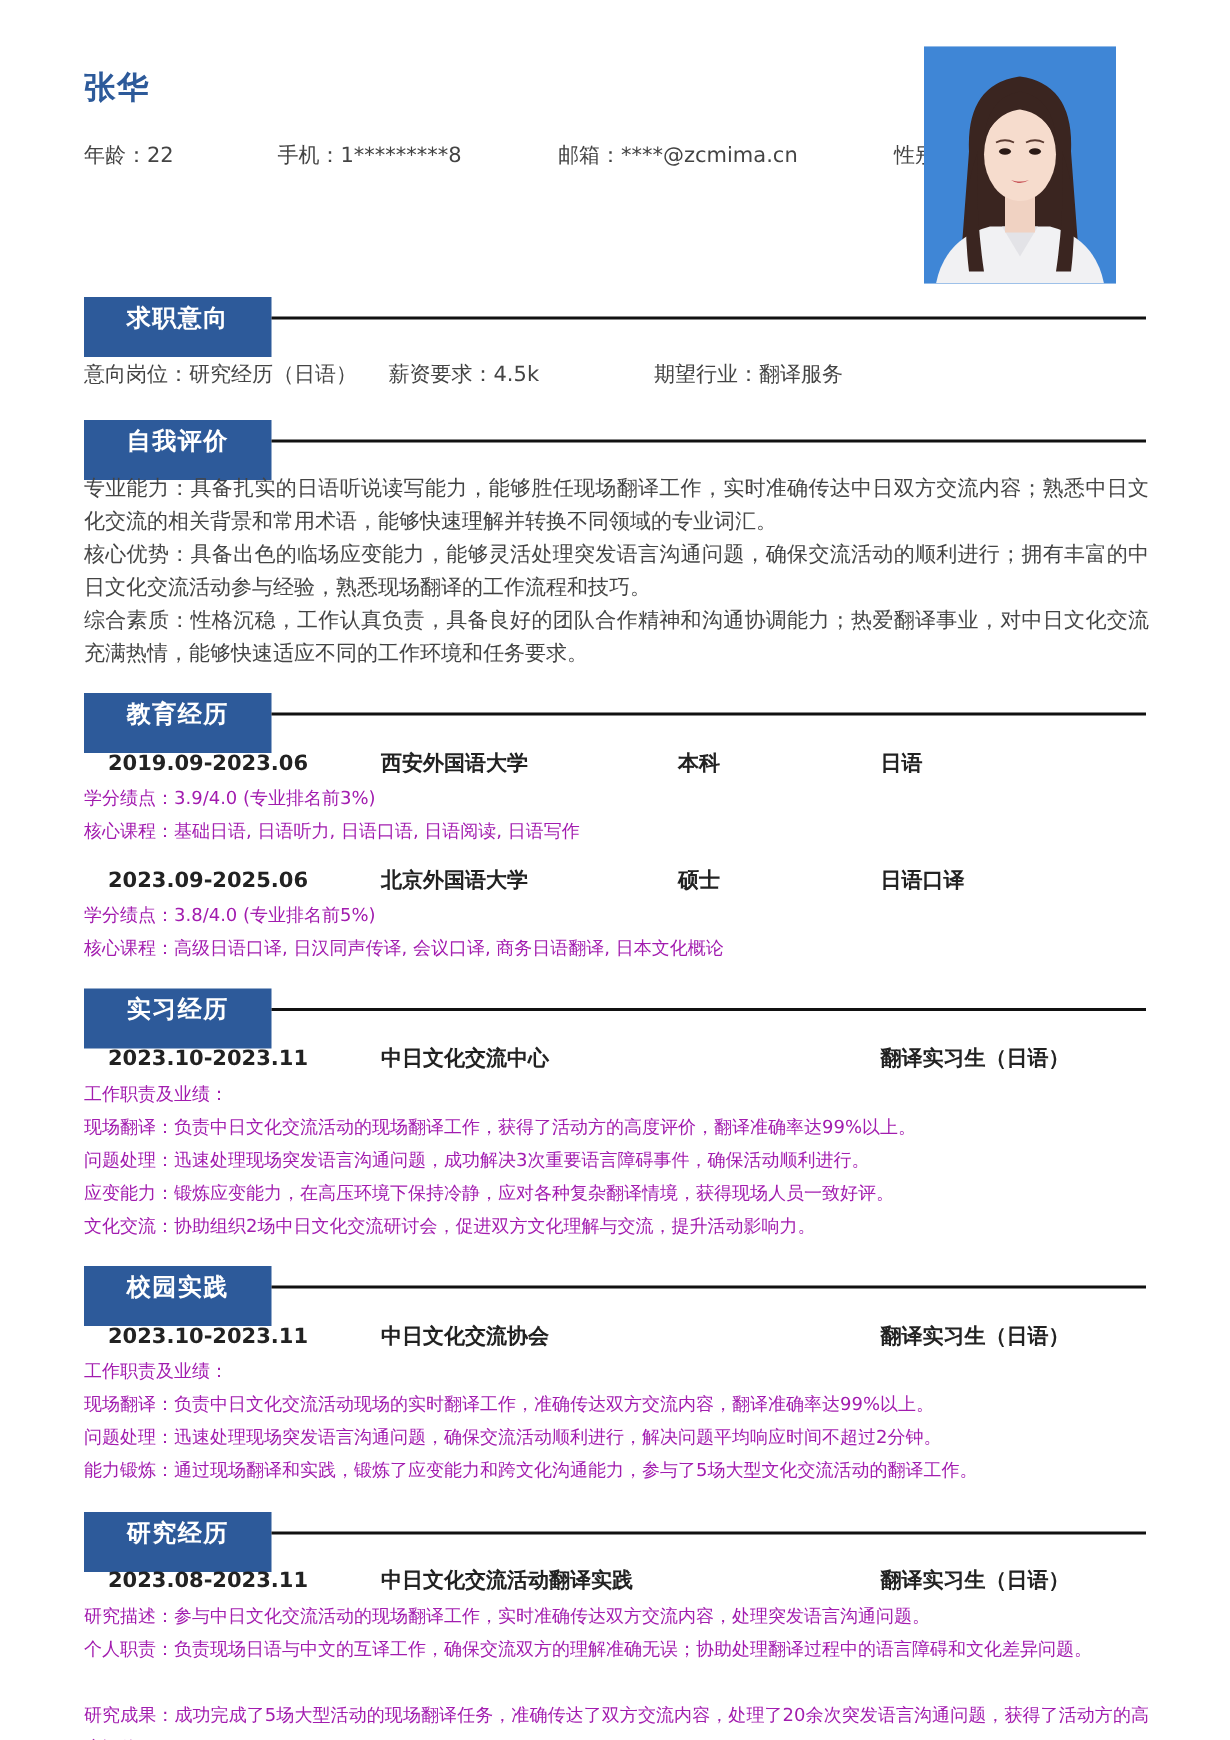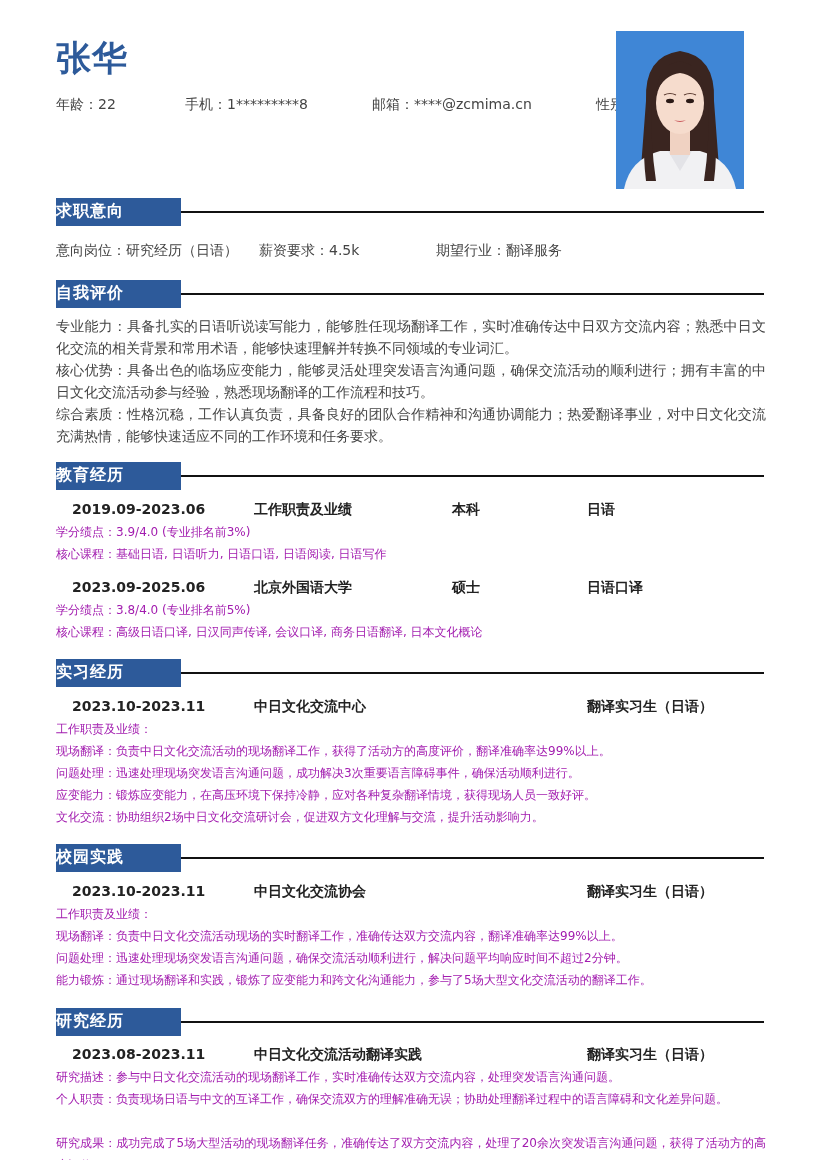--- a/index.html
+++ b/index.html
@@ -6,44 +6,44 @@
     html, body {
       width: 820px; height: 1160px; overflow: hidden;
       background: #ffffff;
       font-family: "DejaVu Sans", "Liberation Sans", sans-serif;
       color: #333333;
     }
     .page { position: relative; width: 820px; height: 1160px; overflow: hidden; }
 
     .name {
       position: absolute; left: 56px; top: 38px;
-      font-size: 35px; font-weight: bold; color: #2d5a9a;
+      font-size: 21px; font-weight: bold; color: #2d5a9a;
       letter-spacing: 1px; line-height: 40px;
     }
     .contact {
       position: absolute; left: 56px; top: 94px;
       display: flex; font-size: 14px; color: #444; line-height: 20px; gap: 41px;
     }
     .contact span { display: inline-block; }
     .contact .c-age { width: 88px; }
     .contact .c-phone { width: 146px; }
     .contact .c-email { width: 183px; }
 
     .photo {
       position: absolute; left: 616px; top: 31px;
       width: 128px; height: 158px; background: #3f86d6; overflow: hidden;
     }
 
     .section-header {
       position: absolute; left: 56px; width: 708px; height: 28px;
     }
     .section-header .sh-box {
-      position: absolute; left: 0; top: 0; width: 125px; height: 28px;
+      position: absolute; left: 0; top: 0; width: 125px; height: 40px;
       background: #2d5a9a; color: #fff; font-weight: bold; font-size: 16px;
-      text-align: left; line-height: 28px; letter-spacing: 1px; font-family: Liberation Mono, monospace;
+      text-align: center; line-height: 28px; letter-spacing: 1px;
     }
     .section-header .sh-line {
       position: absolute; left: 125px; right: 0; top: 13px; height: 1.5px; background: #111;
     }
 
     .text { position: absolute; left: 56px; width: 710px; font-size: 14px; line-height: 22px; color: #444; }
     .para { text-align: justify; }
 
     .row { position: absolute; left: 56px; width: 708px; height: 22px; font-size: 14px; line-height: 22px; font-weight: bold; color: #222; }
     .row span { position: absolute; top: 0; white-space: nowrap; }
@@ -117,21 +117,21 @@
     <p class="para">综合素质：性格沉稳，工作认真负责，具备良好的团队合作精神和沟通协调能力；热爱翻译事业，对中日文化交流充满热情，能够快速适应不同的工作环境和任务要求。</p>
   </div>
 
   <div class="section-header" style="top:462px;">
     <div class="sh-box">教育经历</div>
     <div class="sh-line"></div>
   </div>
 
   <div class="row" style="top:498px;">
     <span class="r-date">2019.09-2023.06</span>
-    <span class="r-org">工作职责及业绩</span>
+    <span class="r-org">西安外国语大学</span>
     <span class="r-deg">本科</span>
     <span class="r-major">日语</span>
   </div>
   <div class="line" style="top:521px;">学分绩点：3.9/4.0 (专业排名前3%)</div>
   <div class="line" style="top:543px;">核心课程：基础日语, 日语听力, 日语口语, 日语阅读, 日语写作</div>
 
   <div class="row" style="top:576px;">
     <span class="r-date">2023.09-2025.06</span>
     <span class="r-org">北京外国语大学</span>
     <span class="r-deg">硕士</span>

